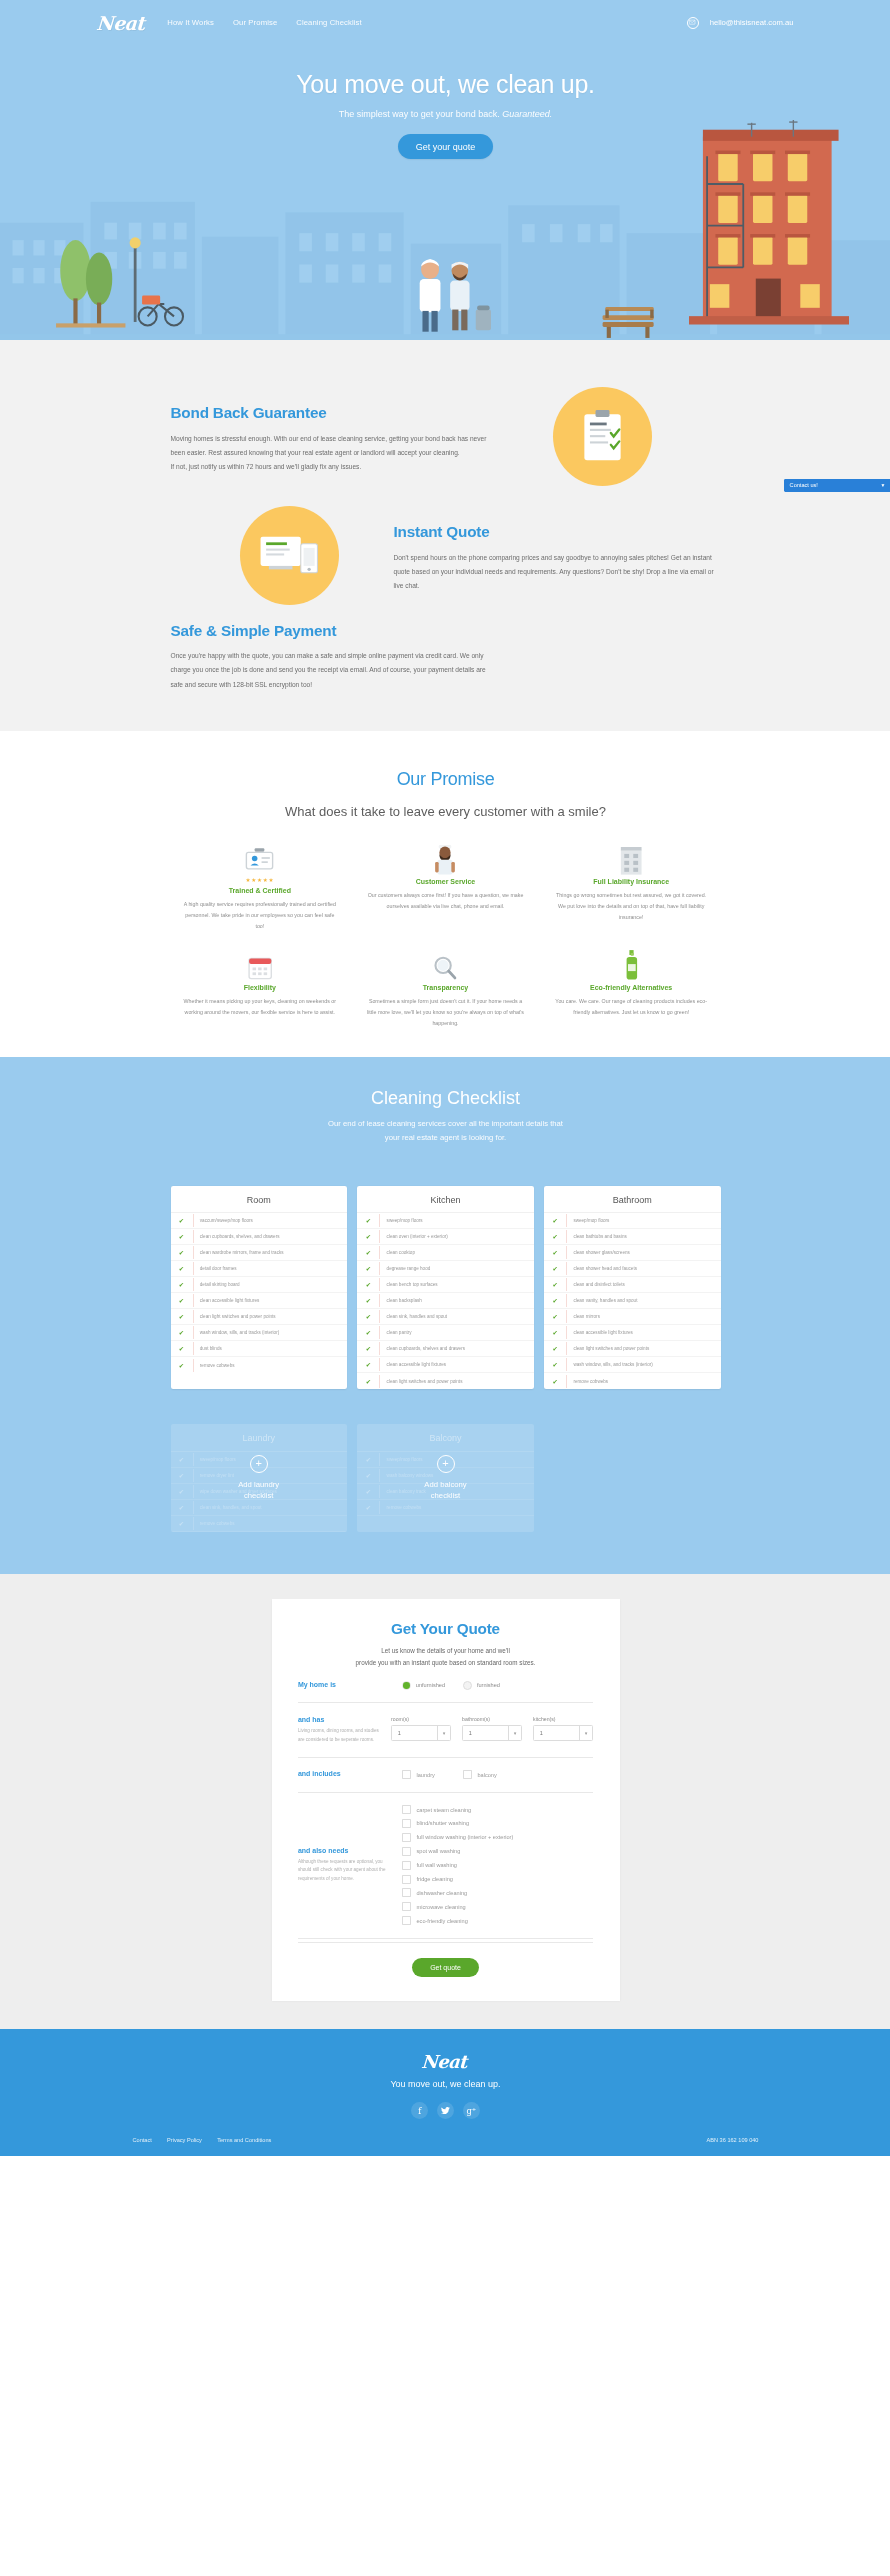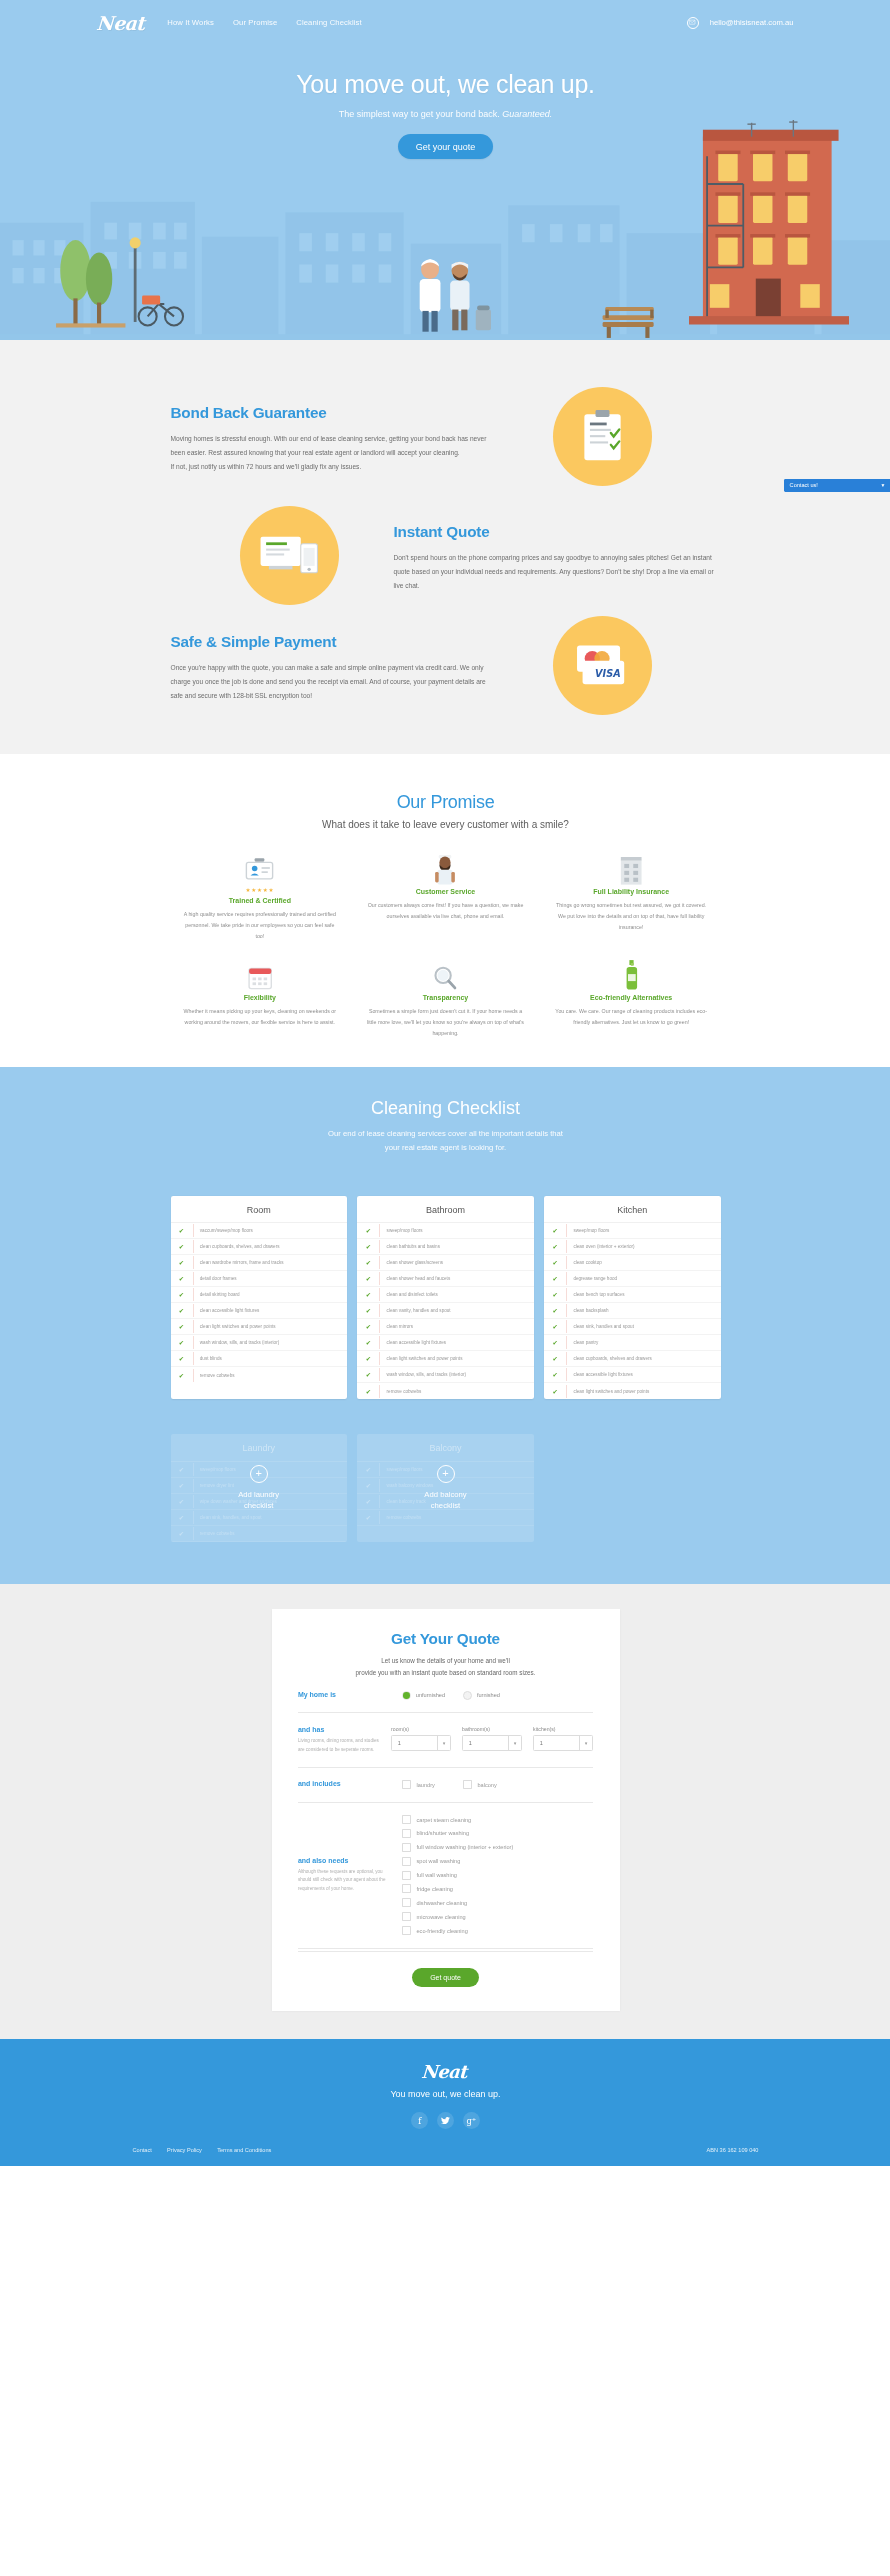--- a/index.html
+++ b/index.html
@@ -117,21 +117,21 @@
     padding: 0 5.6px; border-radius: 1.4px 0 0 1.4px; z-index: 60;
   }
   .contact-tab .cv { margin-left: auto; font-size: 4.9px; }
 
   
   .promise { background: #fff; padding: 38px 0 28px; text-align: center; }
   .promise-h {
     color: #3498db; font-size: 18px; font-weight: normal;
     letter-spacing: -0.3px;
   }
-  .promise-sub { font-size: 10px; color: #5d5d5d; margin-top: 3px; line-height: 1.75; }
+  .promise-sub { font-size: 13px; color: #5d5d5d; margin-top: 11px; line-height: 1.75; }
   .promise-grid {
     width: 550px; margin: 21px auto 0;
     display: grid; grid-template-columns: repeat(3, 1fr);
     row-gap: 18px; column-gap: 7px;
   }
   .pcard { padding: 0 9.7px; }
   .pcard-ico {
     height: 31px; display: flex; align-items: flex-end; justify-content: center;
     margin-bottom: 2.8px;
   }
@@ -470,31 +470,20 @@
           </svg>
         </div>
       </div>
     </div>
 
     <div class="feat">
       <div class="feat-txt">
         <div class="feat-h">Safe &amp; Simple Payment</div>
         <div class="feat-p">Once you're happy with the quote, you can make a safe and simple online payment via credit card. We only charge you once the job is done and send you the receipt via email. And of course, your payment details are safe and secure with 128-bit SSL encryption too!</div>
       </div>
-      <div class="feat-ico-wrap">
-        <div class="circ">
-          <svg width="56" height="43" viewBox="0 0 80 62">
-            <rect x="4" y="2" width="62" height="38" rx="4" fill="#ffffff"></rect>
-            <circle cx="26" cy="21" r="11" fill="#e8595a"></circle>
-            <circle cx="40" cy="21" r="11" fill="#f2a93b" opacity=".9"></circle>
-            <rect x="12" y="24" width="60" height="34" rx="4" fill="#ffffff"></rect>
-            <text x="30" y="48" font-family="DejaVu Sans" font-size="14" font-weight="bold" font-style="italic" fill="#2b5ca8">VISA</text>
-          </svg>
-        </div>
-      </div>
     </div>
 
   </section>
 
   <section class="promise">
     <h2 class="promise-h">Our Promise</h2>
     <div class="promise-sub">
       <div>What does it take to leave every customer with a smile?</div>
     </div>
 
@@ -647,20 +636,67 @@
           <div class="cl-row">
             <div class="cl-check">✔</div>
             <div class="cl-txt">dust blinds</div>
           </div>
           <div class="cl-row">
             <div class="cl-check">✔</div>
             <div class="cl-txt">remove cobwebs</div>
           </div>
         </div>
         <div class="cl-card">
+          <div class="cl-card-h">Kitchen</div>
+          <div class="cl-row">
+            <div class="cl-check">✔</div>
+            <div class="cl-txt">sweep/mop floors</div>
+          </div>
+          <div class="cl-row">
+            <div class="cl-check">✔</div>
+            <div class="cl-txt">clean oven (interior + exterior)</div>
+          </div>
+          <div class="cl-row">
+            <div class="cl-check">✔</div>
+            <div class="cl-txt">clean cooktop</div>
+          </div>
+          <div class="cl-row">
+            <div class="cl-check">✔</div>
+            <div class="cl-txt">degrease range hood</div>
+          </div>
+          <div class="cl-row">
+            <div class="cl-check">✔</div>
+            <div class="cl-txt">clean bench top surfaces</div>
+          </div>
+          <div class="cl-row">
+            <div class="cl-check">✔</div>
+            <div class="cl-txt">clean backsplash</div>
+          </div>
+          <div class="cl-row">
+            <div class="cl-check">✔</div>
+            <div class="cl-txt">clean sink, handles and spout</div>
+          </div>
+          <div class="cl-row">
+            <div class="cl-check">✔</div>
+            <div class="cl-txt">clean pantry</div>
+          </div>
+          <div class="cl-row">
+            <div class="cl-check">✔</div>
+            <div class="cl-txt">clean cupboards, shelves and drawers</div>
+          </div>
+          <div class="cl-row">
+            <div class="cl-check">✔</div>
+            <div class="cl-txt">clean accessible light fixtures</div>
+          </div>
+          <div class="cl-row">
+            <div class="cl-check">✔</div>
+            <div class="cl-txt">clean light switches and power points</div>
+          </div>
+        </div>
+        <div class="cl-card">
           <div class="cl-card-h">Bathroom</div>
           <div class="cl-row">
             <div class="cl-check">✔</div>
             <div class="cl-txt">sweep/mop floors</div>
           </div>
           <div class="cl-row">
             <div class="cl-check">✔</div>
             <div class="cl-txt">clean bathtubs and basins</div>
           </div>
           <div class="cl-row">
@@ -691,67 +727,20 @@
             <div class="cl-check">✔</div>
             <div class="cl-txt">clean light switches and power points</div>
           </div>
           <div class="cl-row">
             <div class="cl-check">✔</div>
             <div class="cl-txt">wash window, sills, and tracks (interior)</div>
           </div>
           <div class="cl-row">
             <div class="cl-check">✔</div>
             <div class="cl-txt">remove cobwebs</div>
-          </div>
-        </div>
-        <div class="cl-card">
-          <div class="cl-card-h">Kitchen</div>
-          <div class="cl-row">
-            <div class="cl-check">✔</div>
-            <div class="cl-txt">sweep/mop floors</div>
-          </div>
-          <div class="cl-row">
-            <div class="cl-check">✔</div>
-            <div class="cl-txt">clean oven (interior + exterior)</div>
-          </div>
-          <div class="cl-row">
-            <div class="cl-check">✔</div>
-            <div class="cl-txt">clean cooktop</div>
-          </div>
-          <div class="cl-row">
-            <div class="cl-check">✔</div>
-            <div class="cl-txt">degrease range hood</div>
-          </div>
-          <div class="cl-row">
-            <div class="cl-check">✔</div>
-            <div class="cl-txt">clean bench top surfaces</div>
-          </div>
-          <div class="cl-row">
-            <div class="cl-check">✔</div>
-            <div class="cl-txt">clean backsplash</div>
-          </div>
-          <div class="cl-row">
-            <div class="cl-check">✔</div>
-            <div class="cl-txt">clean sink, handles and spout</div>
-          </div>
-          <div class="cl-row">
-            <div class="cl-check">✔</div>
-            <div class="cl-txt">clean pantry</div>
-          </div>
-          <div class="cl-row">
-            <div class="cl-check">✔</div>
-            <div class="cl-txt">clean cupboards, shelves and drawers</div>
-          </div>
-          <div class="cl-row">
-            <div class="cl-check">✔</div>
-            <div class="cl-txt">clean accessible light fixtures</div>
-          </div>
-          <div class="cl-row">
-            <div class="cl-check">✔</div>
-            <div class="cl-txt">clean light switches and power points</div>
           </div>
         </div>
       </div>
     <div class="cl-extra-grid" id="cl-extra-grid">
         <div class="cl-card ghost">
           <div class="cl-card-h">Laundry</div>
           <div class="cl-row">
             <div class="cl-check">✔</div>
             <div class="cl-txt">sweep/mop floors</div>
           </div>

